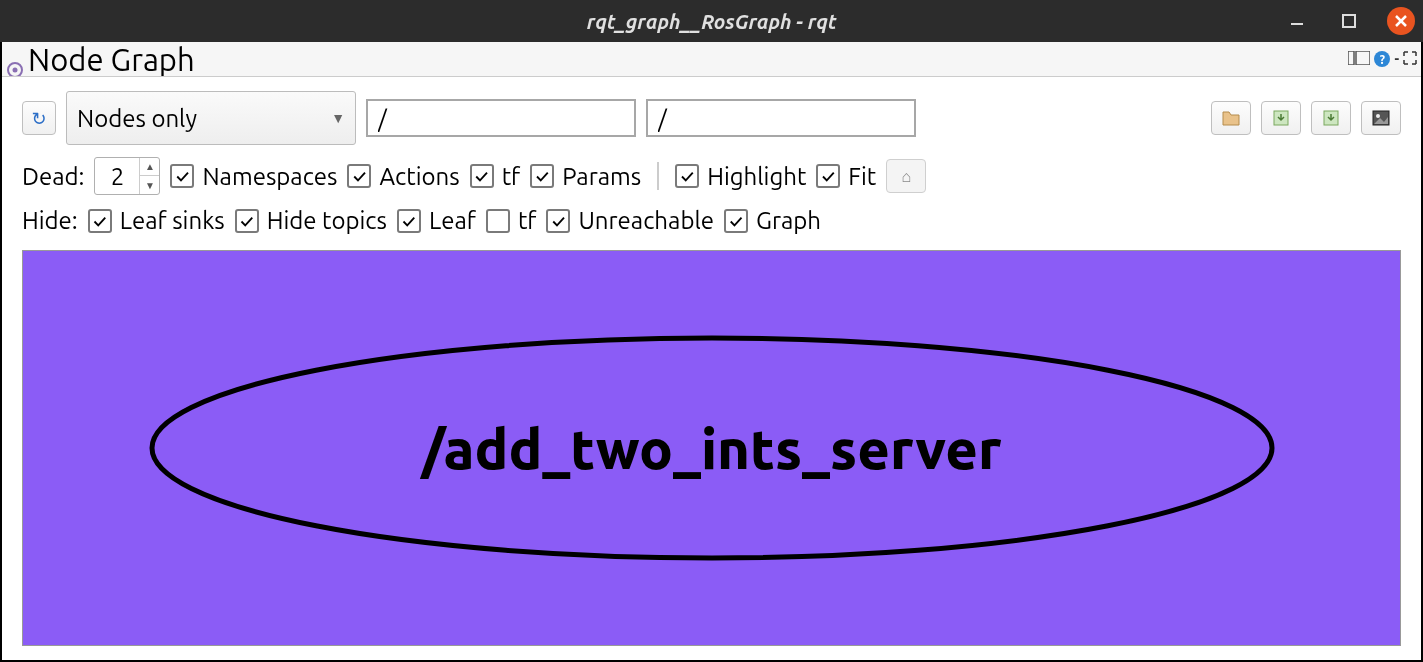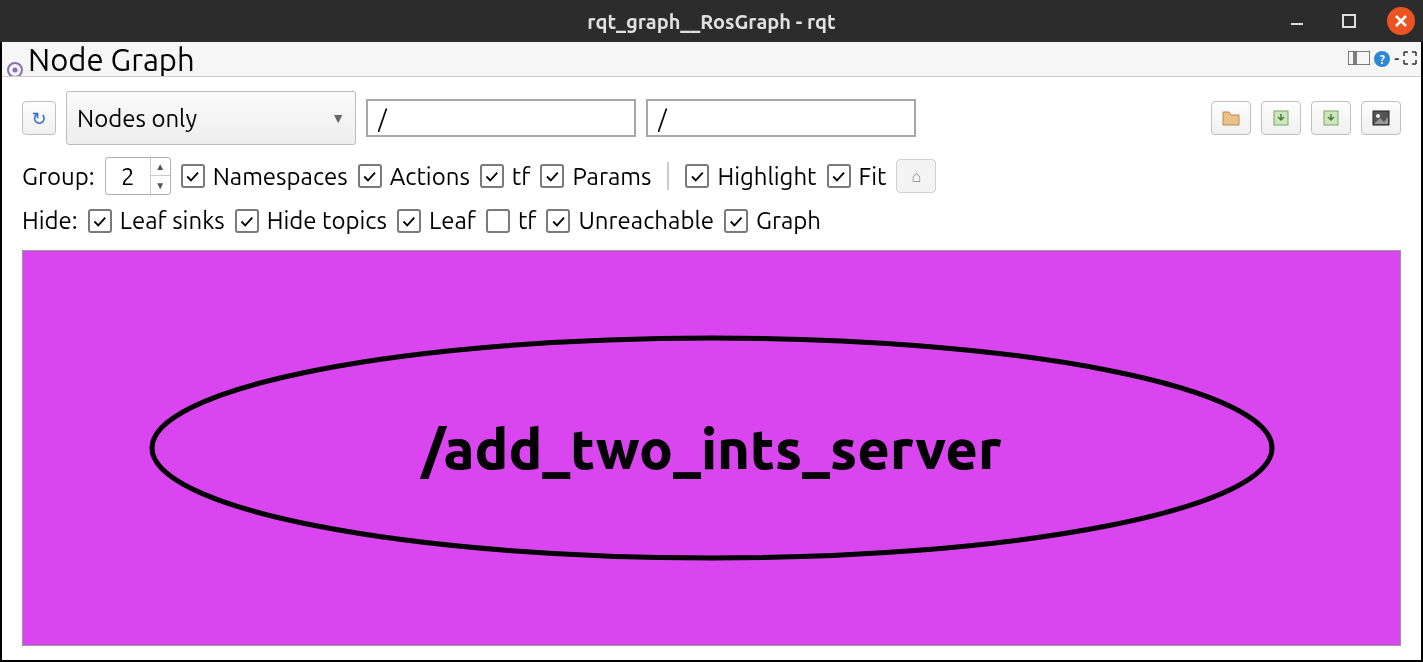--- a/index.html
+++ b/index.html
@@ -16,20 +16,21 @@
     display: flex;
     align-items: center;
     padding: 0 8px;
     position: relative;
   }
   .titlebar-title {
     color: #e0e0e0;
     font-weight: bold;
     font-size: 20px;
     margin: 0 auto;
+    font-style: italic;
   }
   .window-controls {
     position: absolute;
     right: 8px;
     display: flex;
     align-items: center;
     gap: 24px;
   }
   .win-btn {
     width: 28px;
@@ -154,21 +155,21 @@
     background:#fff;
     display:flex; align-items:center; justify-content:center;
     font-size:18px; font-weight:bold;
   }
   .opt { display:flex; align-items:center; gap:8px; }
   .vsep { width:2px; height:28px; background:#ccc; margin:0 6px;}
 
   .graph-view {
     flex:1;
     border:1px solid #999;
-    background:#d946ef;
+    background:#8b5cf6;
     display:flex;
     align-items:center;
     justify-content:center;
     margin-top:4px;
   }
   .ellipse-wrap { position:relative; width:1180px; height:260px; }
   .ellipse-wrap svg { position:absolute; inset:0; }
   .node-label {
     position:absolute; inset:0; display:flex; align-items:center; justify-content:center;
     font-size:56px; font-weight:800;
@@ -267,21 +268,21 @@
           <svg width="18" height="16" viewBox="0 0 18 16">
               <rect x="1" y="1" width="16" height="14" fill="#555" stroke="#222"></rect>
               <circle cx="6" cy="6" r="2" fill="#eee"></circle>
               <path d="M2 14 L8 8 L12 12 L16 7 L16 14 Z" fill="#999"></path>
             </svg>
         </div>
       </div>
     </div>
 
     <div class="row2">
-      <span>Group:</span>
+      <span>Dead:</span>
       <div class="spin">
         <div class="spin-val">2</div>
         <div class="spin-arrows">
           <div>▲</div>
           <div>▼</div>
         </div>
       </div>
       <div class="opt">
           <div class="chk">✓</div>
           <span>Namespaces</span>

